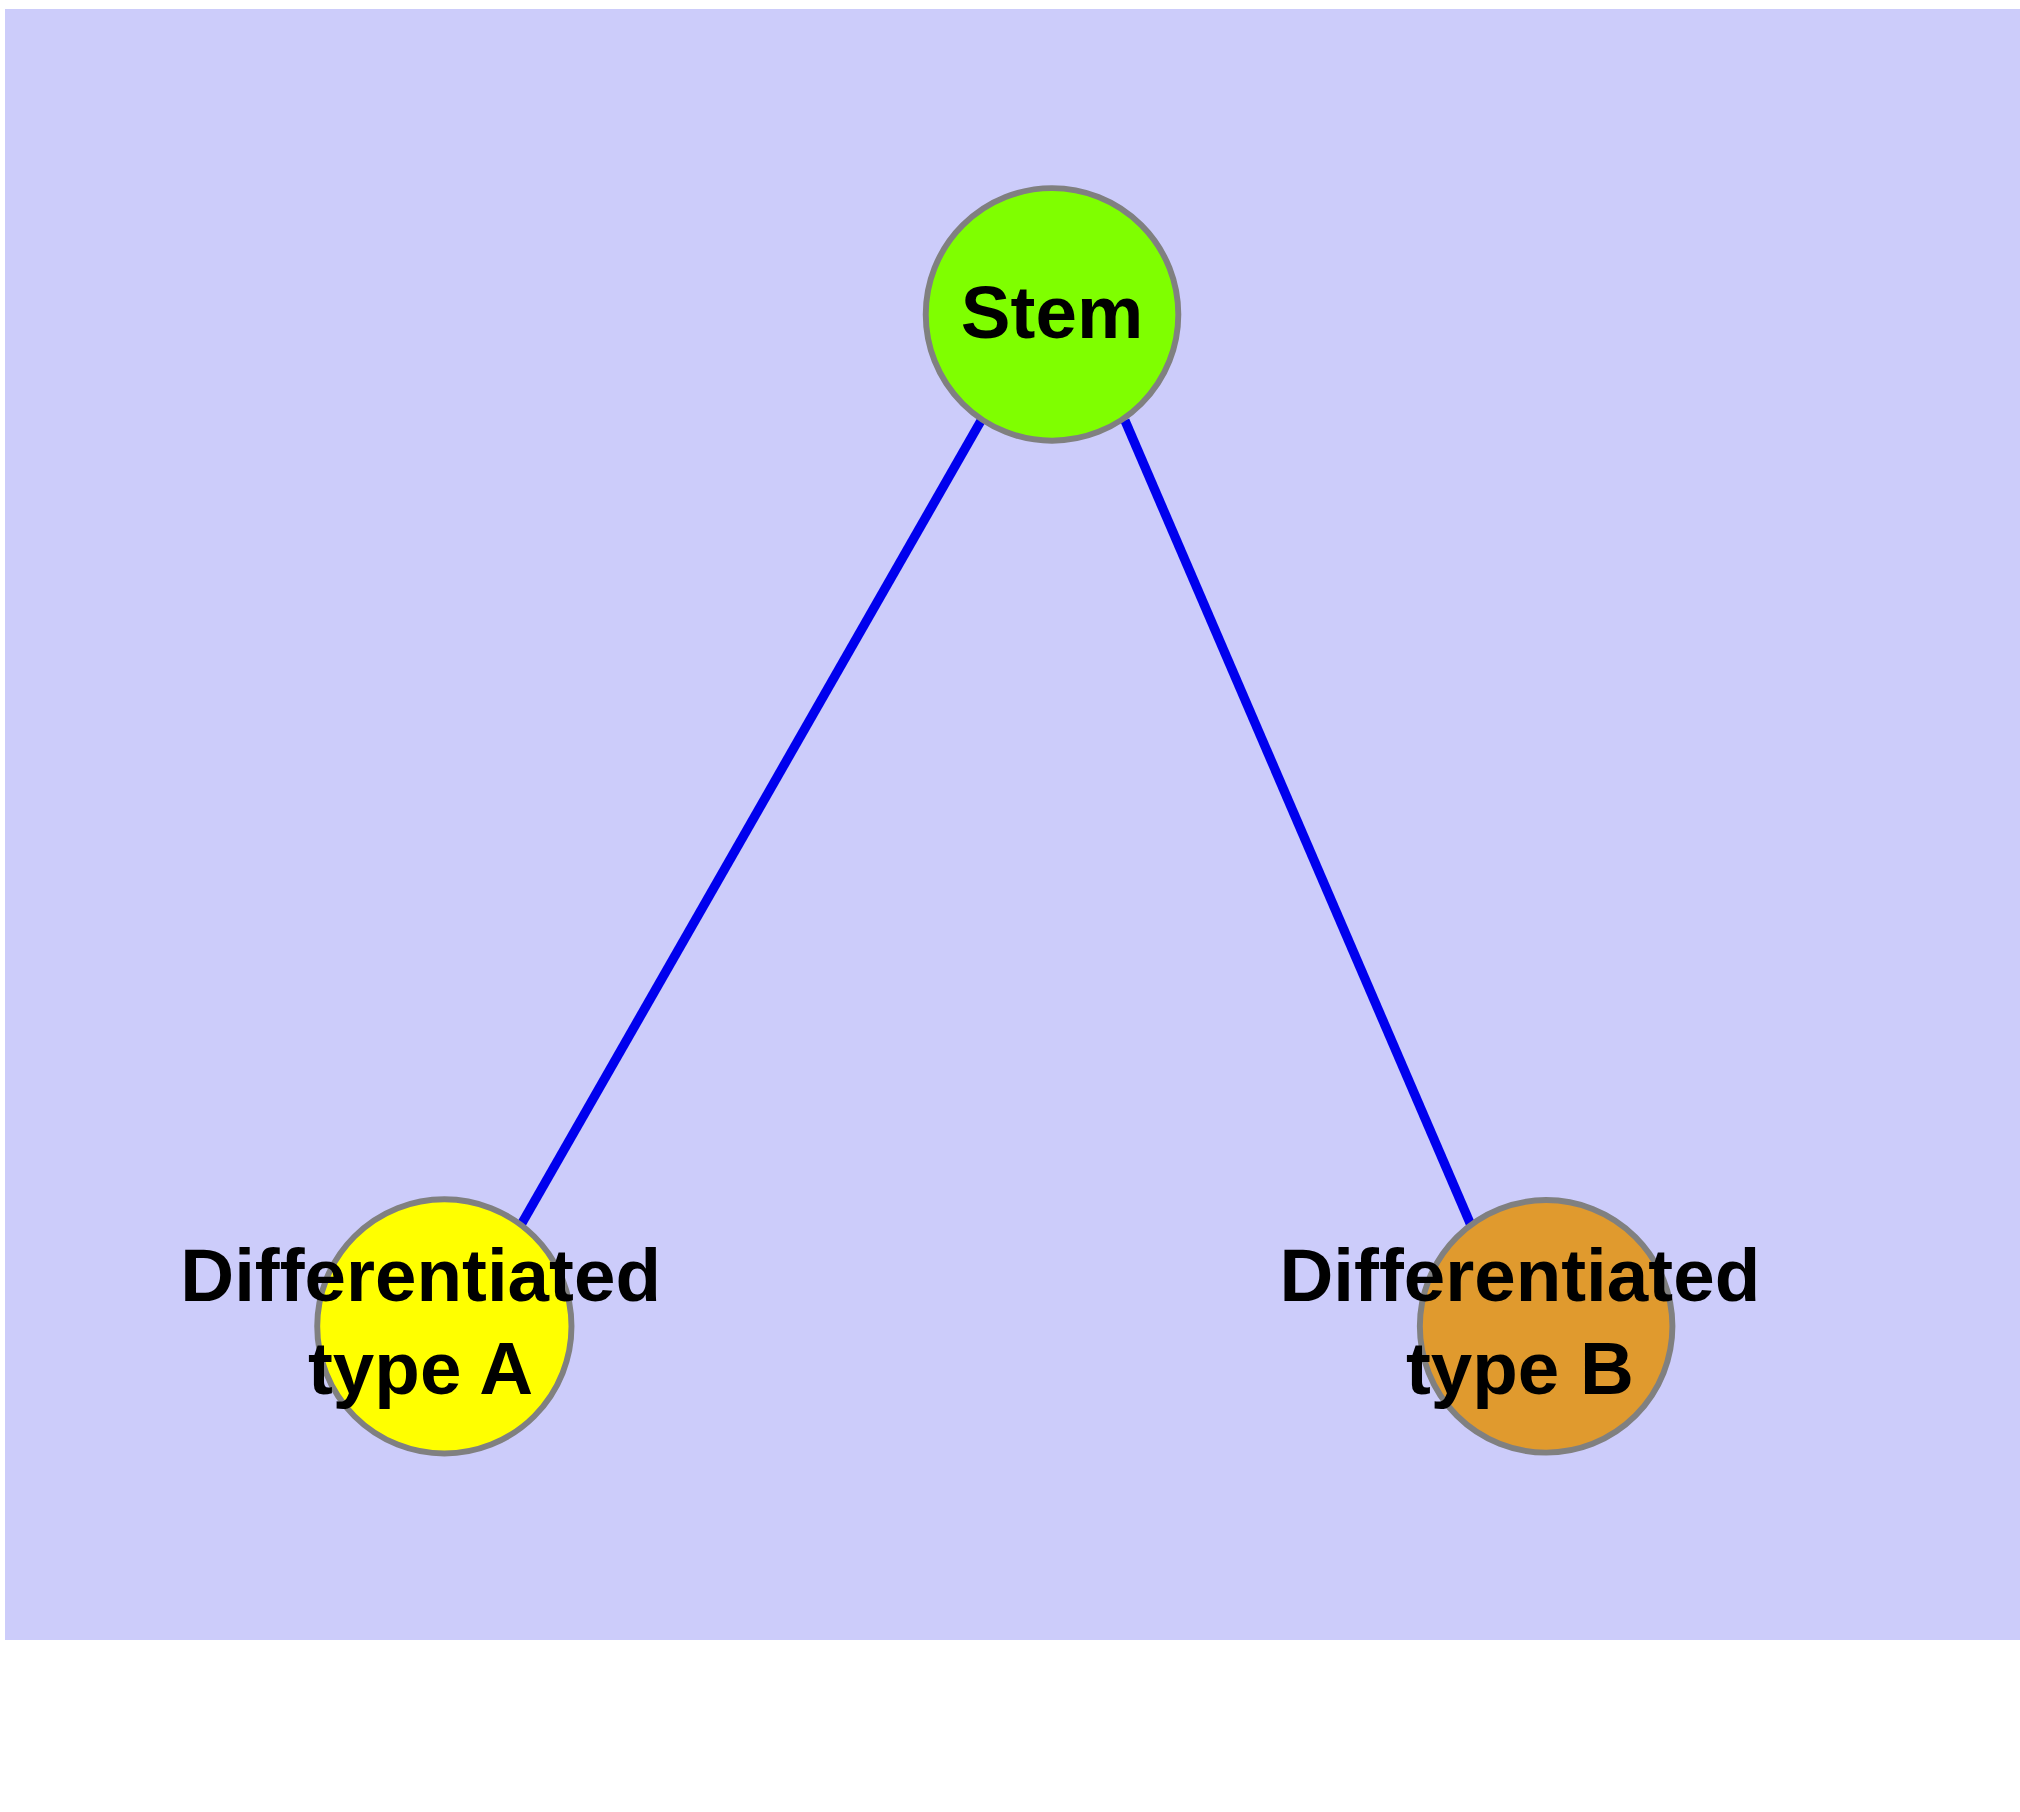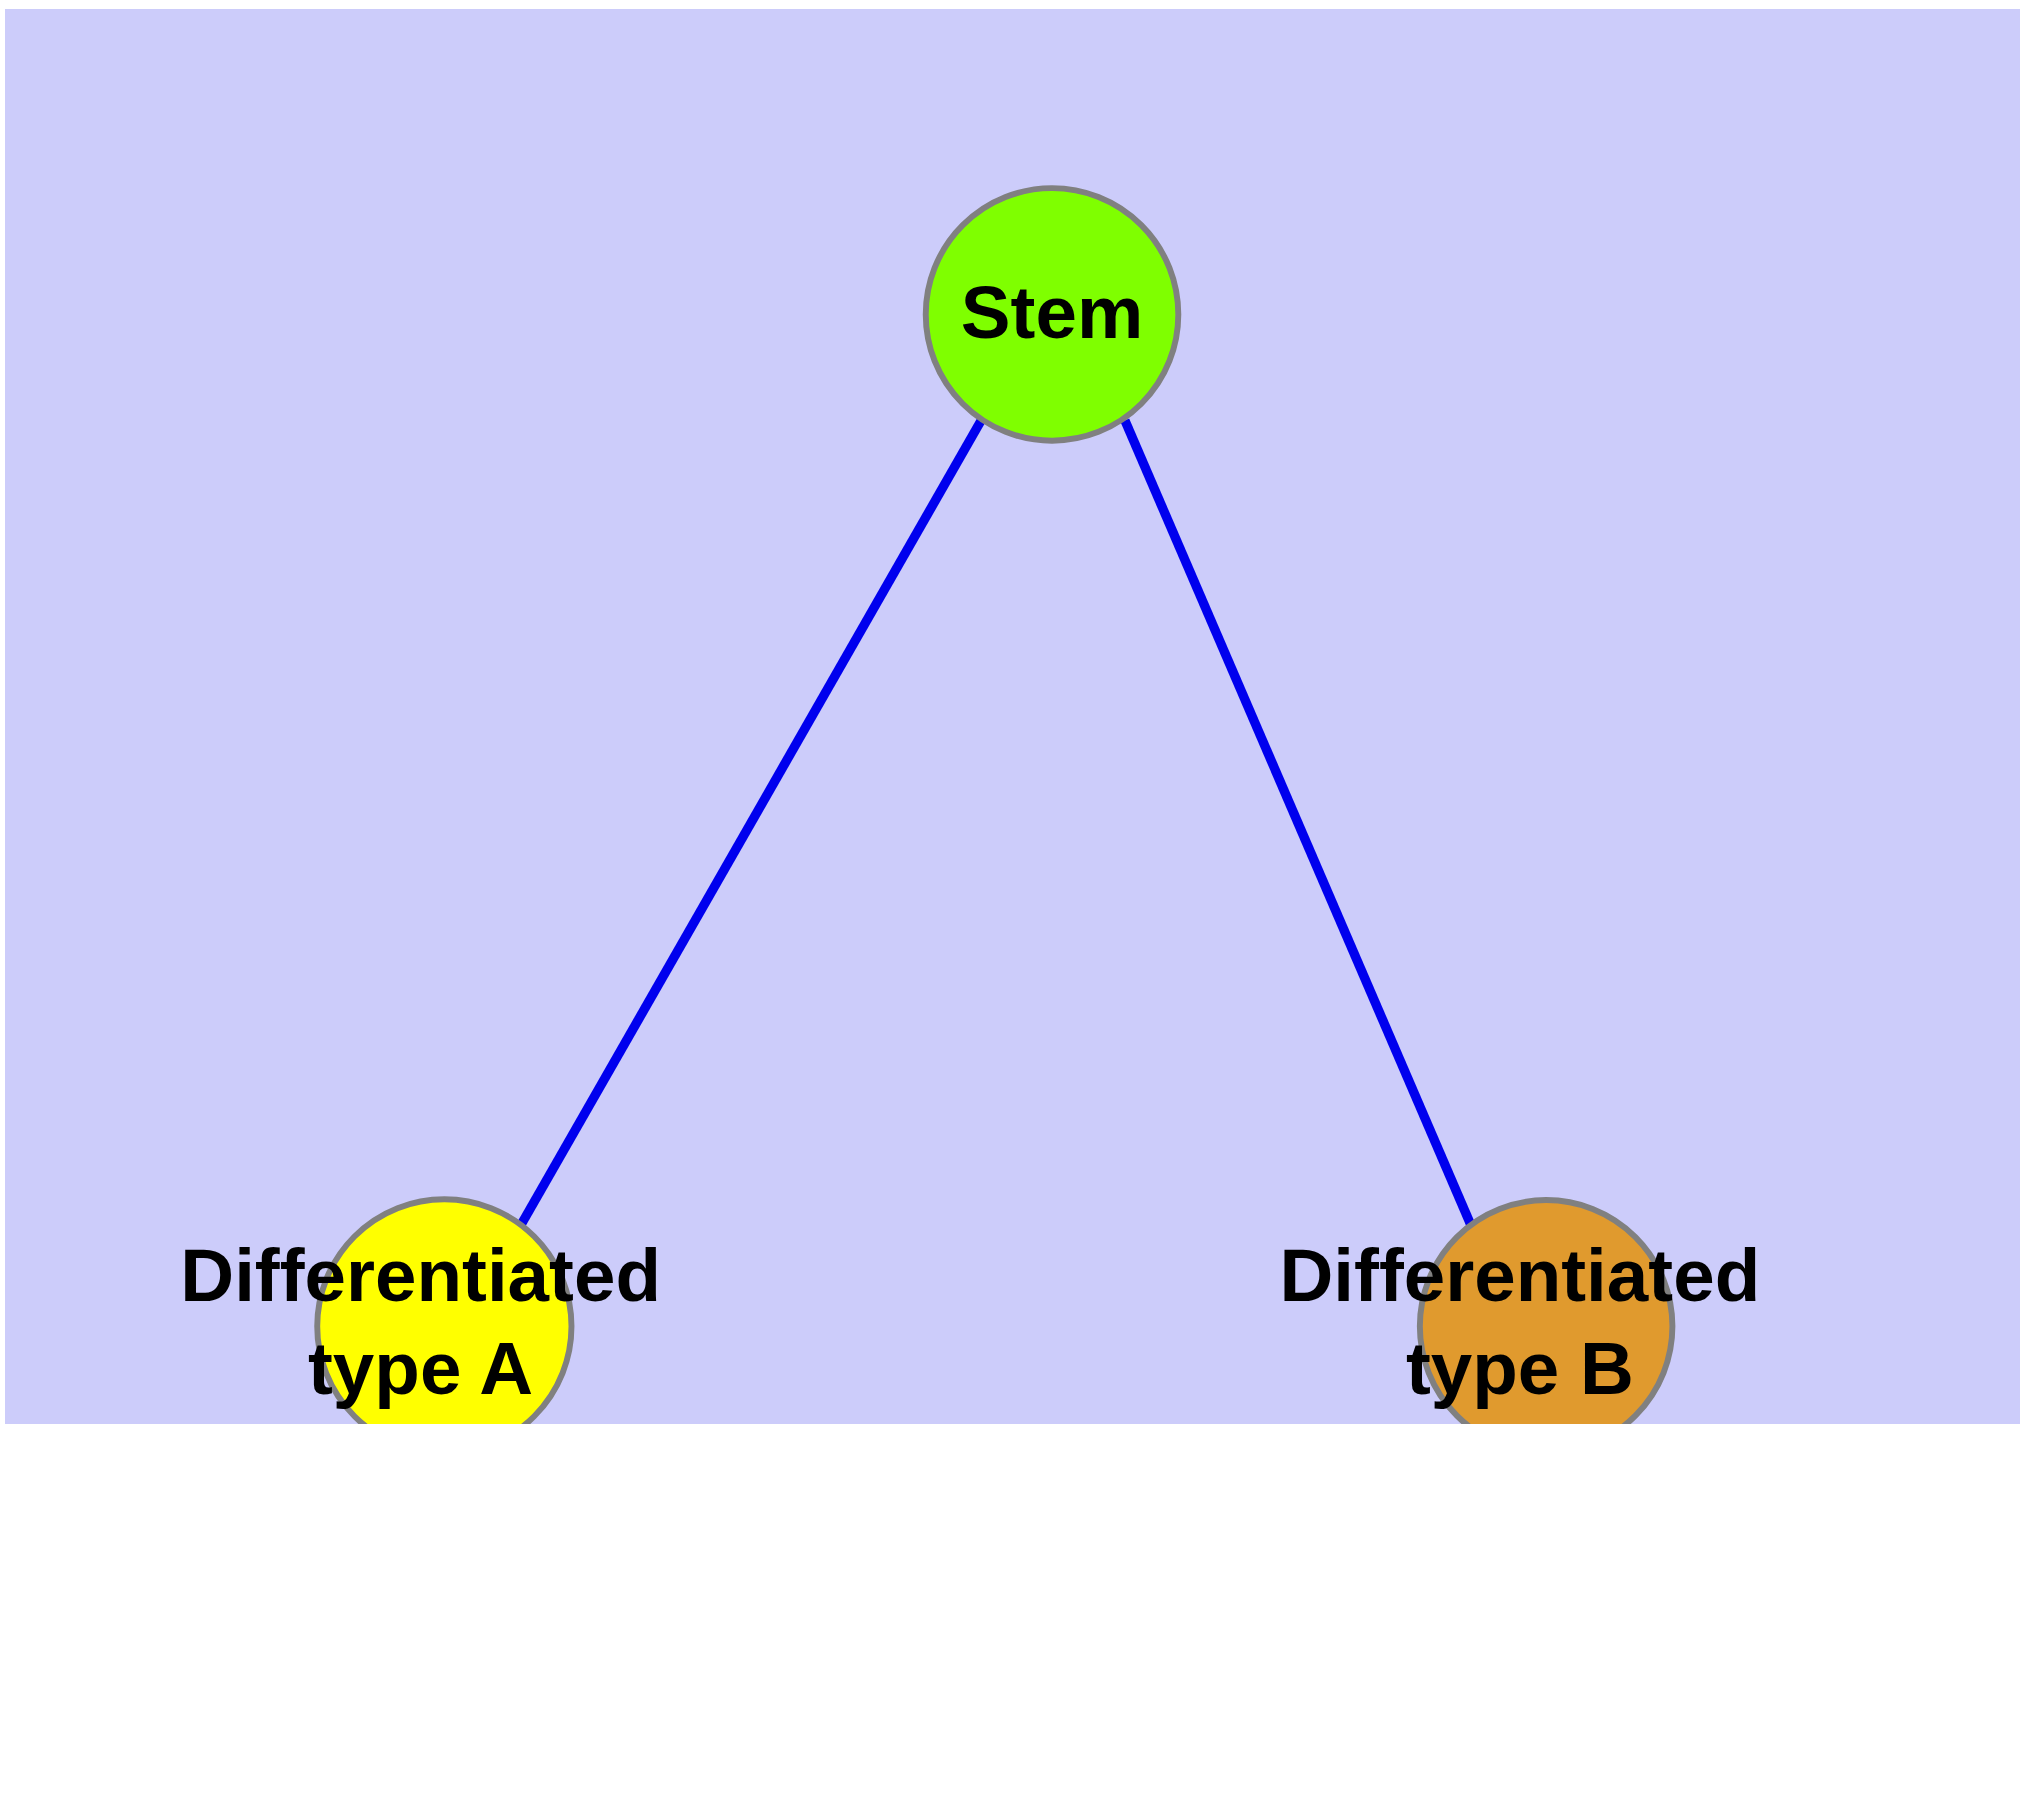--- a/index.html
+++ b/index.html
@@ -4,21 +4,21 @@
 <title>Cell Differentiation Graph</title>
 <style>
   html, body {
     margin: 0;
     padding: 0;
     background: #ffffff;
   }
   #canvas {
     position: relative;
     width: 2021px;
-    height: 1424px;
+    height: 1640px;
     background: #ffffff;
     overflow: hidden;
     font-family: "Liberation Sans", "DejaVu Sans", sans-serif;
   }
   #plot-area {
     position: absolute;
     left: 5.1px;
     top: 8.5px;
     width: 2015px;
     height: 1804px;

